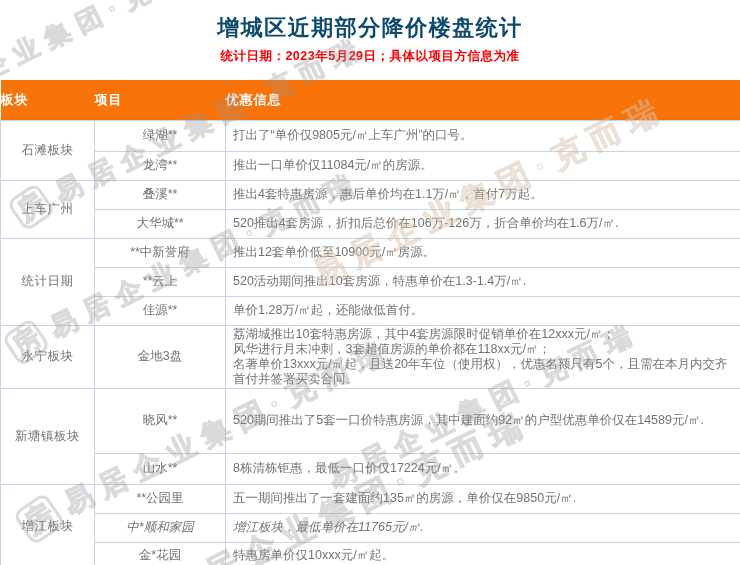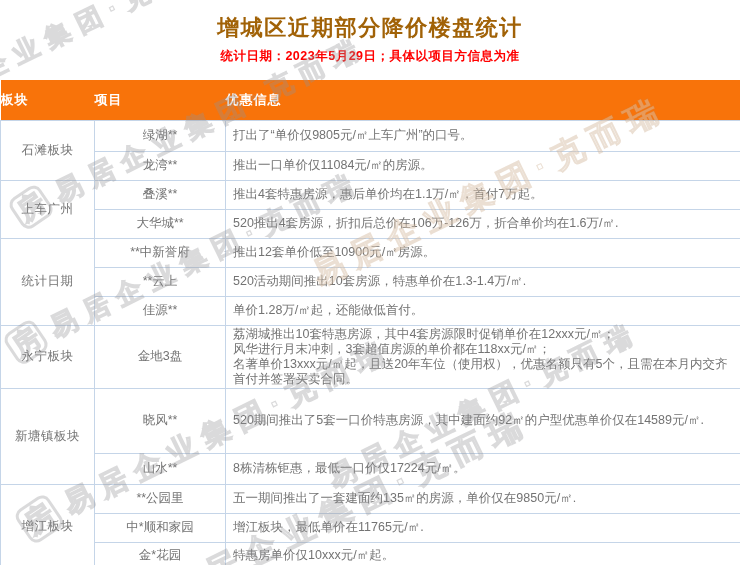--- a/index.html
+++ b/index.html
@@ -6,21 +6,21 @@
   html,body { width:740px; height:565px; overflow:hidden; }
   body {
     position:relative; background:#ffffff;
     font-family:"Liberation Sans", sans-serif;
     color:#222222;
   }
   .page { position:relative; width:740px; height:565px; z-index:1; }
 
   
   .titlebar { height:80px; text-align:center; padding-top:15px; }
-  .page-title { font-size:22px; font-weight:bold; color:#a16207; letter-spacing:1.5px; line-height:26px; }
+  .page-title { font-size:22px; font-weight:bold; color:#0c4a6e; letter-spacing:1.5px; line-height:26px; }
   .page-subtitle { margin-top:7px; font-size:12.5px; font-weight:bold; color:var(--subtitle-red,#FF0000); letter-spacing:0.5px; }
 
   
   table { width:740px; border-collapse:collapse; table-layout:fixed; }
   col.c-sector { width:94px; } col.c-project { width:131px; } col.c-info { width:515px; }
   thead th {
     background:var(--header-orange,#F8730A); color:#ffffff;
     font-size:13px; font-weight:bold; height:40px; border:none;
     letter-spacing:1px; text-align:left; vertical-align:middle;
   }
@@ -117,21 +117,21 @@
         </tr>
         <tr style="height: 31px;">
           <td class="project-cell">山水**</td>
           <td class="info-cell">8栋清栋钜惠，最低一口价仅17224元/㎡。</td>
         </tr>
         <tr style="height: 29px;">
           <td class="sector-cell" rowspan="3">增江板块</td>
           <td class="project-cell">**公园里</td>
           <td class="info-cell">五一期间推出了一套建面约135㎡的房源，单价仅在9850元/㎡.</td>
         </tr>
-        <tr style="height: 29px;">
+        <tr style="height: 29px; font-style: italic;">
           <td class="project-cell">中*顺和家园</td>
           <td class="info-cell">增江板块，最低单价在11765元/㎡.</td>
         </tr>
         <tr style="height: 26px;">
           <td class="project-cell">金*花园</td>
           <td class="info-cell">特惠房单价仅10xxx元/㎡起。</td>
         </tr>
       </tbody>
   </table>
 

